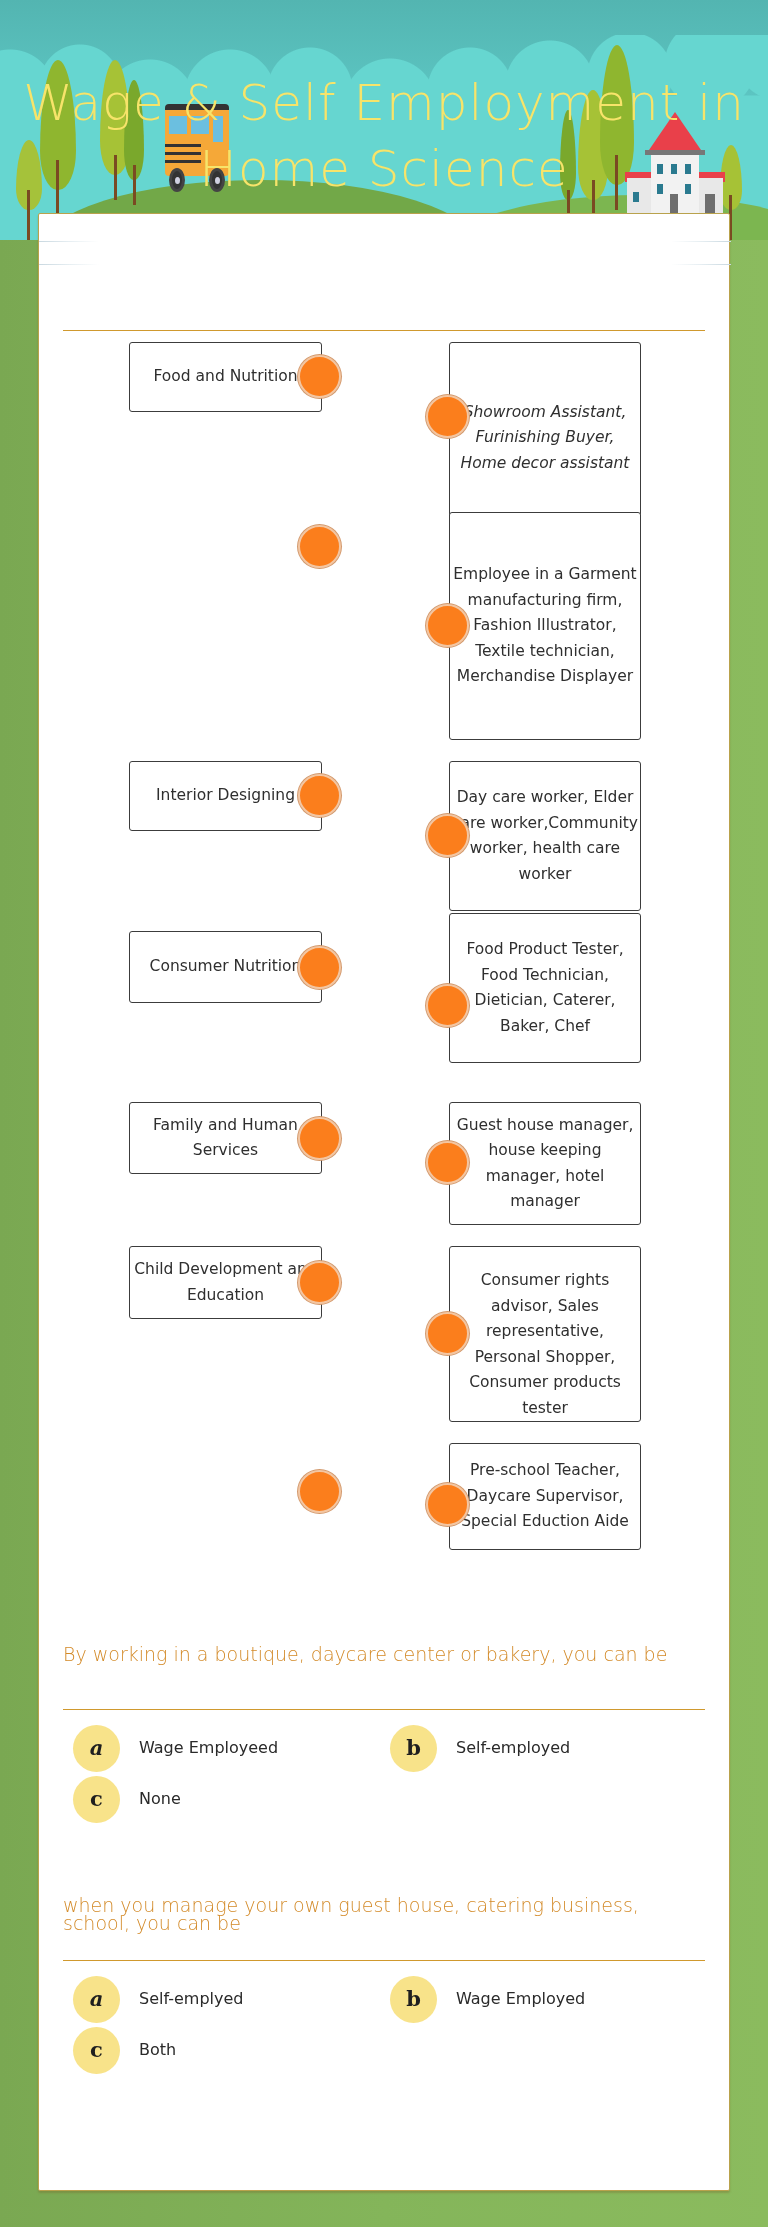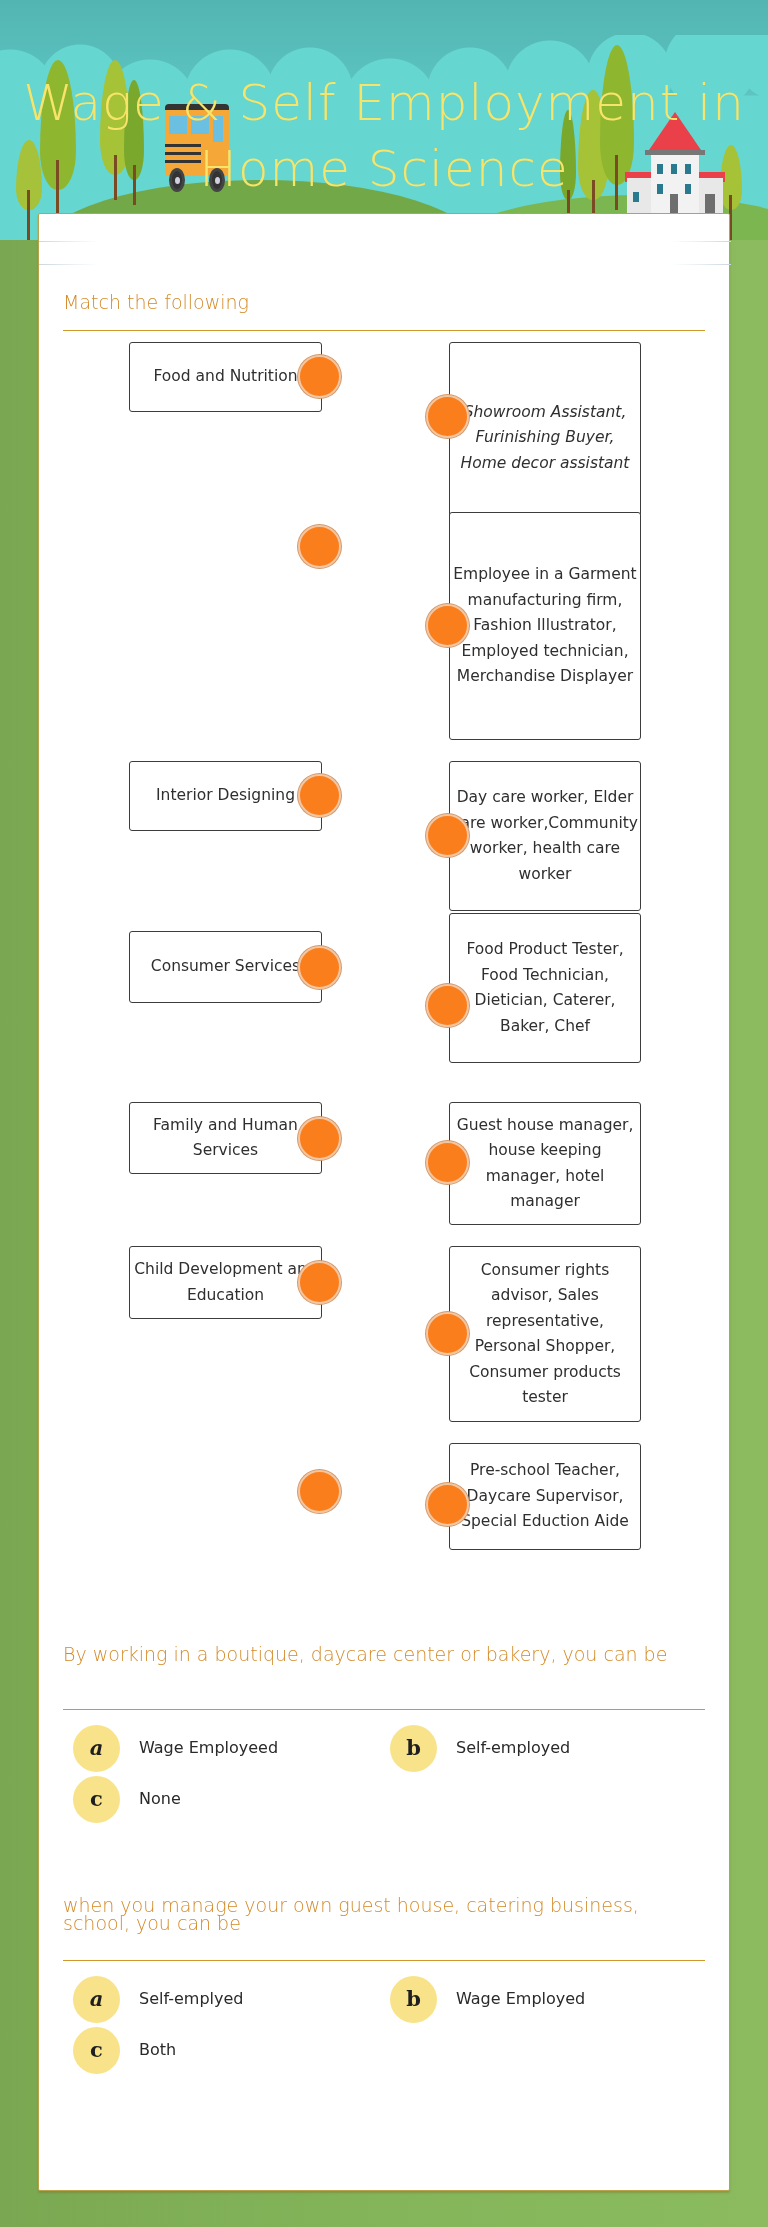--- a/index.html
+++ b/index.html
@@ -177,70 +177,69 @@
     <div class="win" style="left:80px;top:82px;width:10px;height:20px;background:#6e6e6e;"></div>
   </div>
 
   <div class="title">Wage &amp; Self Employment in Home Science</div>
 </div>
 
 <div class="card">
   <div class="faint-line" style="top:27px;"></div>
   <div class="faint-line" style="top:50px;"></div>
 
-  <div class="q-title" style="top:79px;">Match the following</div>
   <div class="q-rule" style="top:116px;"></div>
 
   <div class="mbox left" style="top:128px;height:70px;">
       <span>Food and Nutrition</span>
     </div>
   <div class="dot" style="left:259px;top:141px;"></div>
   <div class="mbox right" style="top:128px;height:192px;font-style:italic;">
       <span>Showroom Assistant, Furinishing Buyer, Home decor assistant</span>
     </div>
   <div class="dot" style="left:387px;top:181px;"></div>
 
   <div class="dot" style="left:259px;top:311px;"></div>
   <div class="mbox right" style="top:298px;height:228px;">
-      <span>Employee in a Garment manufacturing firm, Fashion Illustrator, Employed technician, Merchandise Displayer</span>
+      <span>Employee in a Garment manufacturing firm, Fashion Illustrator, Textile technician, Merchandise Displayer</span>
     </div>
   <div class="dot" style="left:387px;top:390px;"></div>
 
   <div class="mbox left" style="top:547px;height:70px;">
       <span>Interior Designing</span>
     </div>
   <div class="dot" style="left:259px;top:560px;"></div>
   <div class="mbox right" style="top:547px;height:150px;">
       <span>Day care worker, Elder care worker,Community worker, health care worker</span>
     </div>
   <div class="dot" style="left:387px;top:600px;"></div>
 
   <div class="mbox left" style="top:717px;height:72px;">
-      <span>Consumer Services</span>
+      <span>Consumer Nutrition</span>
     </div>
   <div class="dot" style="left:259px;top:732px;"></div>
   <div class="mbox right" style="top:699px;height:150px;">
       <span>Food Product Tester, Food Technician, Dietician, Caterer, Baker, Chef</span>
     </div>
   <div class="dot" style="left:387px;top:770px;"></div>
 
   <div class="mbox left" style="top:888px;height:72px;">
       <span>Family and Human Services</span>
     </div>
   <div class="dot" style="left:259px;top:903px;"></div>
   <div class="mbox right" style="top:888px;height:123px;">
       <span>Guest house manager, house keeping manager, hotel manager</span>
     </div>
   <div class="dot" style="left:387px;top:927px;"></div>
 
   <div class="mbox left" style="top:1032px;height:73px;">
       <span>Child Development and Education</span>
     </div>
   <div class="dot" style="left:259px;top:1047px;"></div>
-  <div class="mbox right" style="top:1032px;height:176px;">
+  <div class="mbox right" style="top:1032px;height:176px;align-items:flex-end;">
       <span>Consumer rights advisor, Sales representative, Personal Shopper, Consumer products tester</span>
     </div>
   <div class="dot" style="left:387px;top:1098px;"></div>
 
   <div class="dot" style="left:259px;top:1256px;"></div>
   <div class="mbox right" style="top:1229px;height:107px;">
       <span>Pre-school Teacher, Daycare Supervisor, Special Eduction Aide</span>
     </div>
   <div class="dot" style="left:387px;top:1269px;"></div>
 

